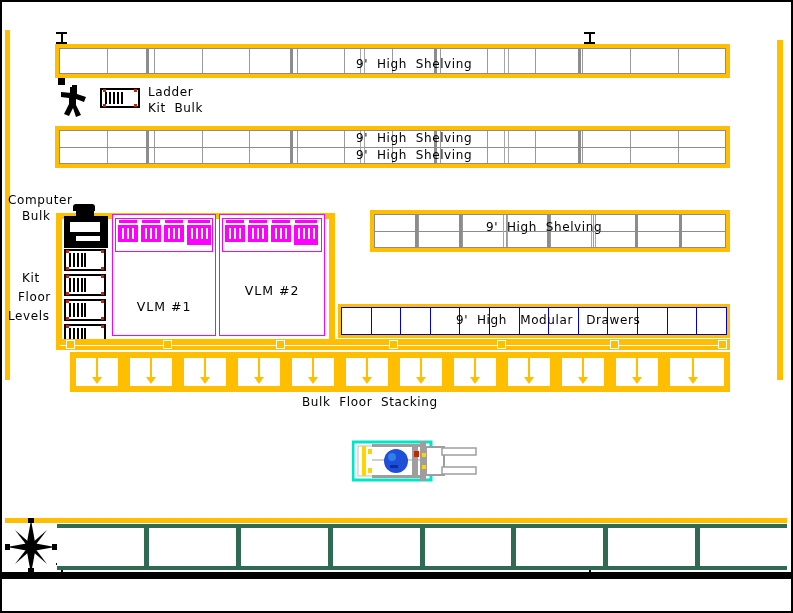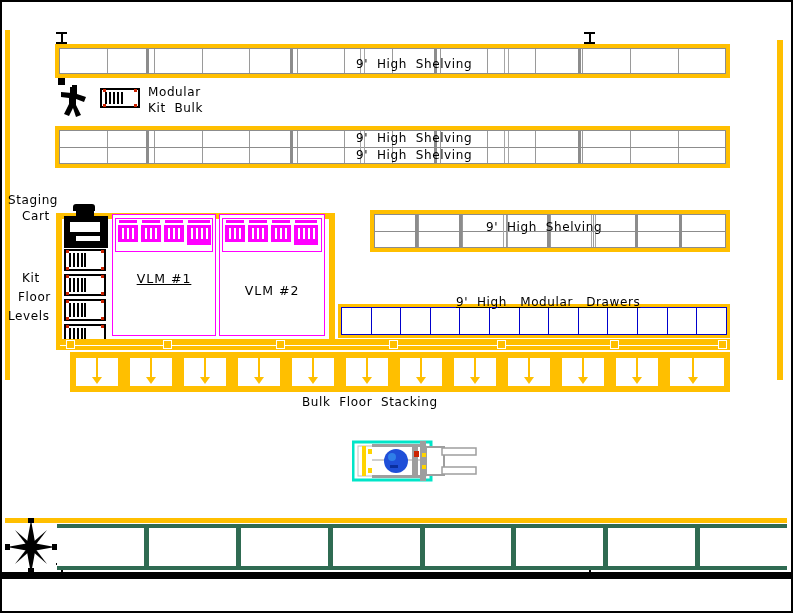--- a/index.html
+++ b/index.html
@@ -183,21 +183,21 @@
         <i style="left:5px;"></i>
         <i style="left:9px;"></i>
       <i style="left:13px;"></i>
         <i style="left:17px;"></i>
     </div>
     <div class="nub" style="left:1px;top:-1px;"></div>
     <div class="nub" style="right:1px;top:-1px;"></div>
     <div class="nub" style="left:1px;bottom:-1px;"></div>
     <div class="nub" style="right:1px;bottom:-1px;"></div>
   </div>
-  <div class="lbl" style="left:148px;top:86px;">Modular</div>
+  <div class="lbl" style="left:148px;top:86px;">Ladder</div>
   <div class="lbl" style="left:148px;top:102px;">Kit  Bulk</div>
 
   <div class="shelf" style="left:55px;top:126px;width:675px;height:42px;">
     <div class="inner">
       <div class="srow">
         <div class="bay"></div>
           <div class="bay"></div>
         <div class="bay"></div>
           <div class="bay"></div>
         <div class="bay"></div>
@@ -231,22 +231,22 @@
       <div class="post-div" style="left:230px;"></div>
       <div class="post-div" style="left:374px;"></div>
       <div class="post-div" style="left:518px;"></div>
       <div class="dbl-div" style="left:300px;"></div>
       <div class="dbl-div" style="left:444px;"></div>
     </div>
   </div>
   <div class="lbl" style="left:356px;top:132px;">9'  High  Shelving</div>
   <div class="lbl" style="left:356px;top:149px;">9'  High  Shelving</div>
 
-  <div class="lbl" style="left:8px;top:194px;">Staging</div>
-  <div class="lbl" style="left:22px;top:210px;">Cart</div>
+  <div class="lbl" style="left:8px;top:194px;">Computer</div>
+  <div class="lbl" style="left:22px;top:210px;">Bulk</div>
   <div class="lbl" style="left:22px;top:272px;">Kit</div>
   <div class="lbl" style="left:18px;top:291px;">Floor</div>
   <div class="lbl" style="left:8px;top:310px;">Levels</div>
 
   <div class="vlm-area" style="left:56px;top:213px;width:279px;height:132px;"></div>
   <div class="abs" style="left:62px;top:219px;width:267px;height:120px;background:#ffffff;"></div>
 
   <div class="vlm" style="left:112px;top:214px;width:104px;height:122px;">
     <div class="vlm-head">
       <div class="vlm-tray" style="left:3px;width:18px;"></div>
@@ -268,21 +268,21 @@
           <i style="left:9px;"></i>
           <i style="left:14px;"></i>
         </div>
       <div class="vlm-bin" style="left:71px;width:24px;height:20px;">
           <i style="left:4px;"></i>
           <i style="left:9px;"></i>
           <i style="left:14px;"></i>
           <i style="left:19px;"></i>
         </div>
     </div>
-    <div class="vlm-label" style="top:56px;text-decoration:underline;">VLM  #1</div>
+    <div class="vlm-label" style="top:84px;">VLM  #1</div>
   </div>
 
   <div class="vlm" style="left:219px;top:214px;width:106px;height:122px;">
     <div class="vlm-head">
       <div class="vlm-tray" style="left:3px;width:18px;"></div>
       <div class="vlm-tray" style="left:26px;width:18px;"></div>
       <div class="vlm-tray" style="left:49px;width:18px;"></div>
       <div class="vlm-tray" style="left:72px;width:22px;"></div>
       <div class="vlm-bin" style="left:2px;width:20px;">
           <i style="left:4px;"></i>
@@ -411,21 +411,21 @@
         <div class="dbay"></div>
       <div class="dbay"></div>
         <div class="dbay"></div>
       <div class="dbay"></div>
         <div class="dbay"></div>
       <div class="dbay"></div>
         <div class="dbay"></div>
       <div class="dbay"></div>
     </div>
   </div>
-  <div class="lbl" style="left:456px;top:296px;text-decoration:underline;">9'  High   Modular   Drawers</div>
+  <div class="lbl" style="left:456px;top:314px;">9'  High   Modular   Drawers</div>
 
   <div class="rail" style="left:56px;top:339px;width:674px;height:11px;"></div>
   <div class="rail-gap" style="left:60px;top:345px;width:666px;background:#ffffff;"></div>
   <div class="jnode" style="left:66px;top:340px;"></div>
   <div class="jnode" style="left:163px;top:340px;"></div>
   <div class="jnode" style="left:276px;top:340px;"></div>
   <div class="jnode" style="left:389px;top:340px;"></div>
   <div class="jnode" style="left:497px;top:340px;"></div>
   <div class="jnode" style="left:610px;top:340px;"></div>
   <div class="jnode" style="left:718px;top:340px;"></div>

